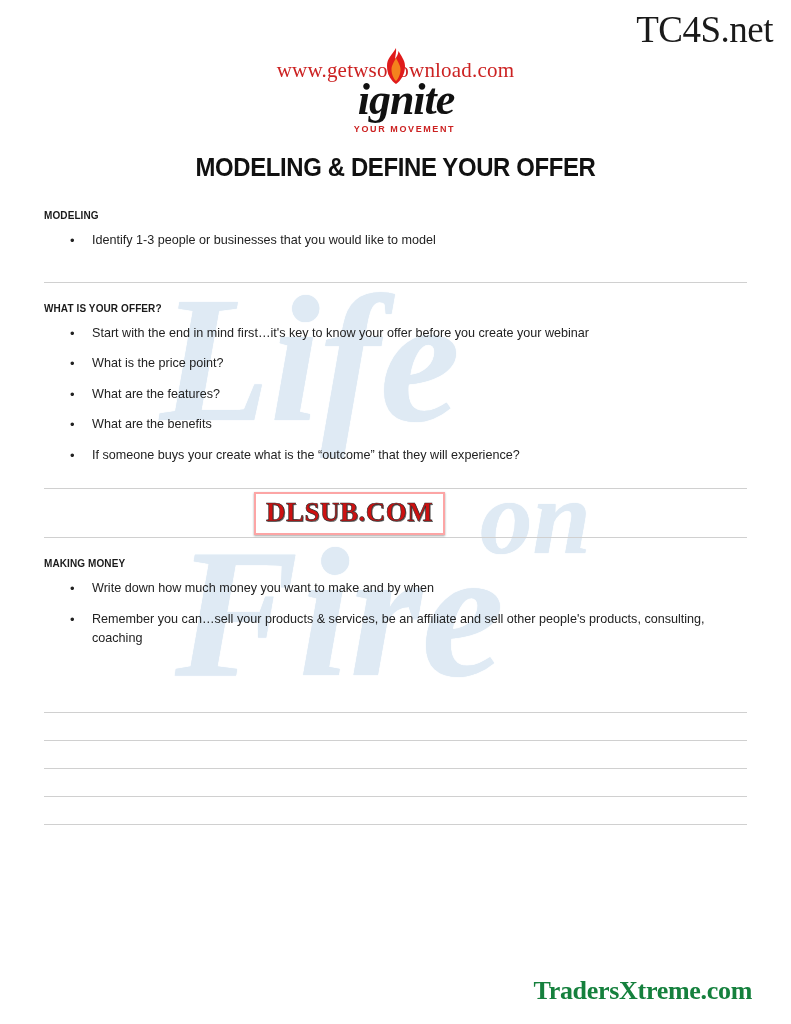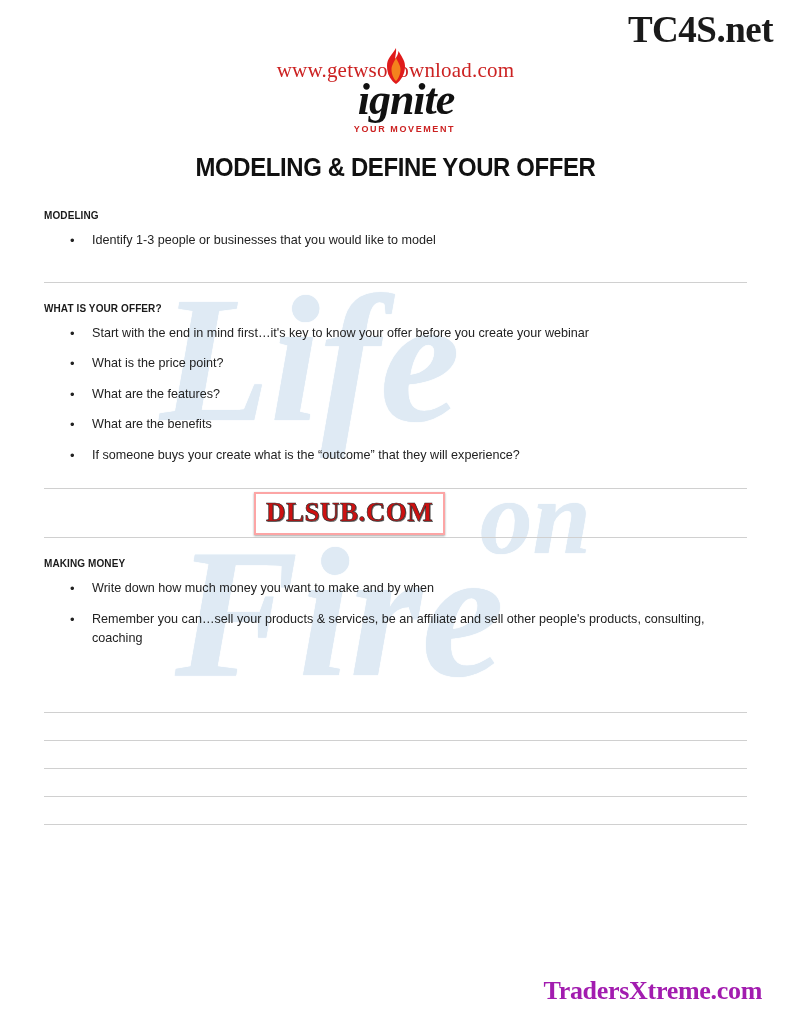--- a/index.html
+++ b/index.html
@@ -60,34 +60,34 @@
     top: 250px;
     font-size: 185px;
   }
 
   .wm-tc4s {
     position: absolute;
     right: 18px;
     top: 8px;
     font-family: "Liberation Serif", serif;
     font-size: 37px;
-    font-weight: 700;
+    font-weight: 400;
     color: #1a1a1a;
     letter-spacing: -0.5px;
     z-index: 6;
   }
 
   .wm-traders {
     position: absolute;
-    right: 29px;
+    right: 39px;
     bottom: 18px;
     font-family: "Liberation Serif", serif;
     font-size: 26px;
     font-weight: 700;
-    color: #a21caf;
+    color: #15803d;
     letter-spacing: -0.3px;
     z-index: 6;
   }
 
   .wm-dlsub {
     position: absolute;
     left: 254px;
     top: 492px;
     z-index: 6;
     background: #ffffff;

